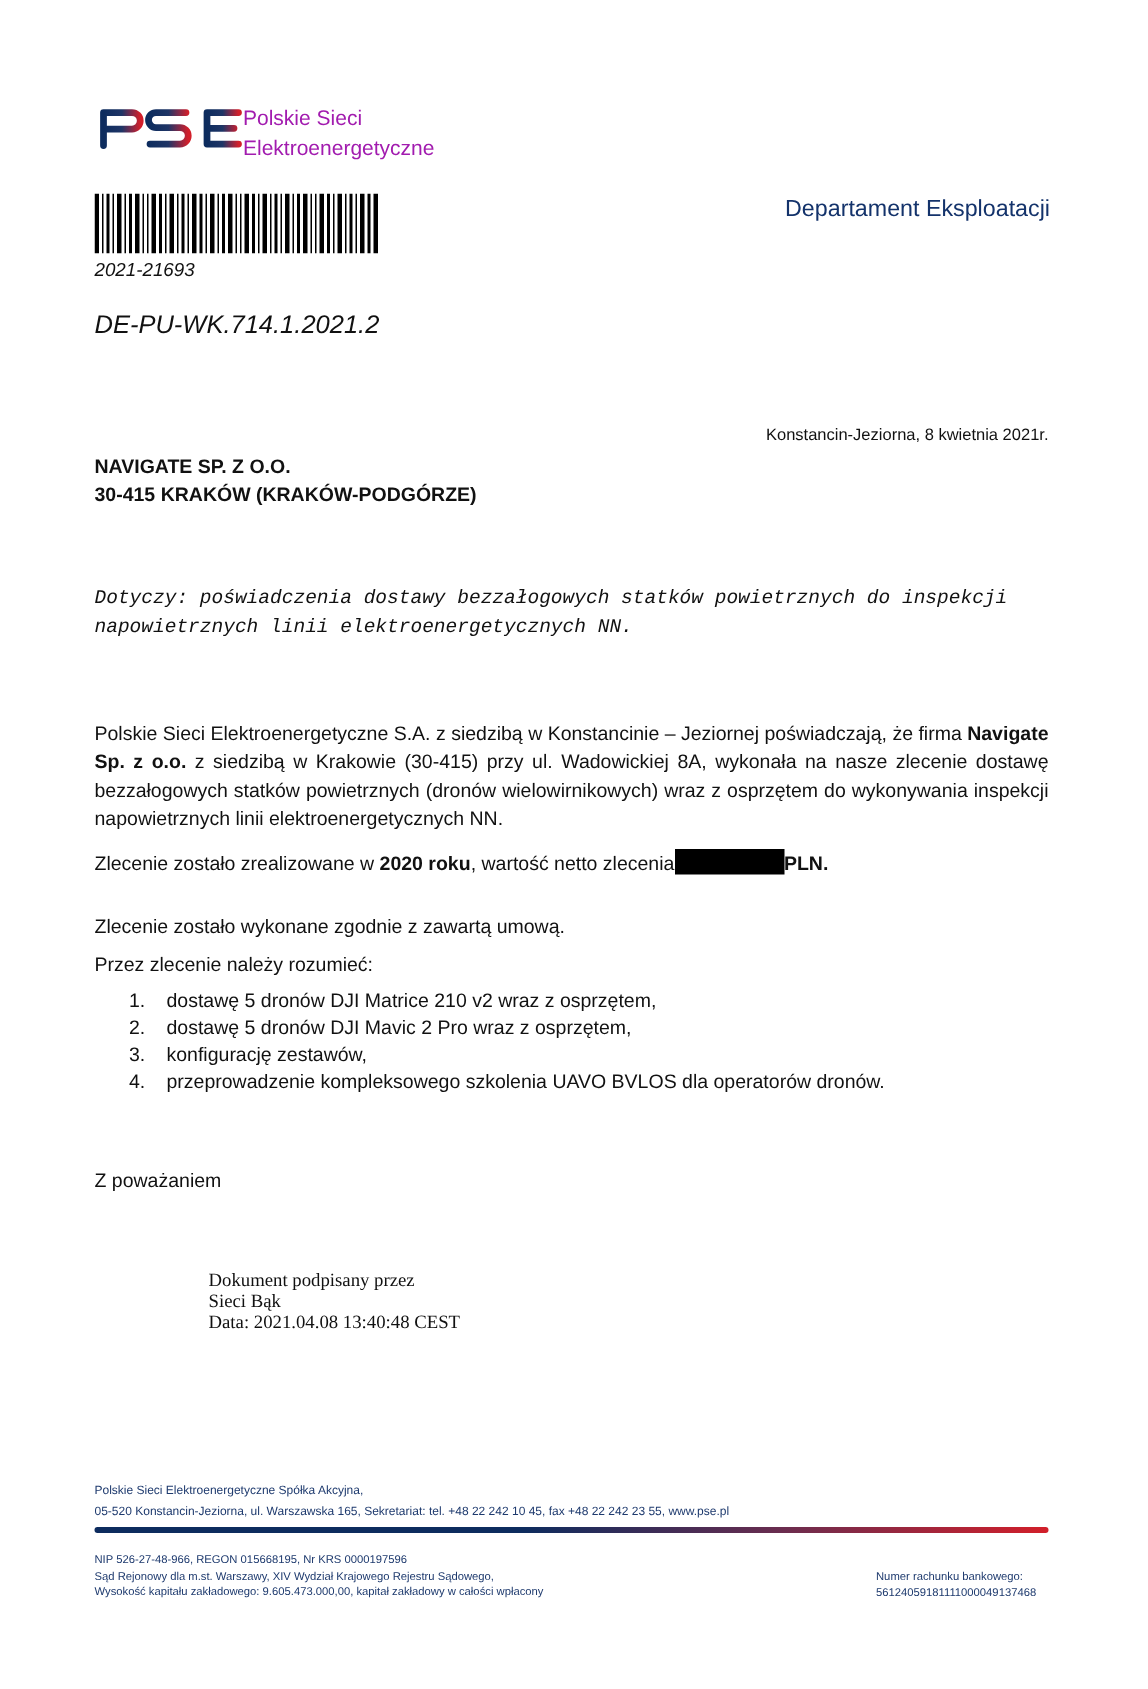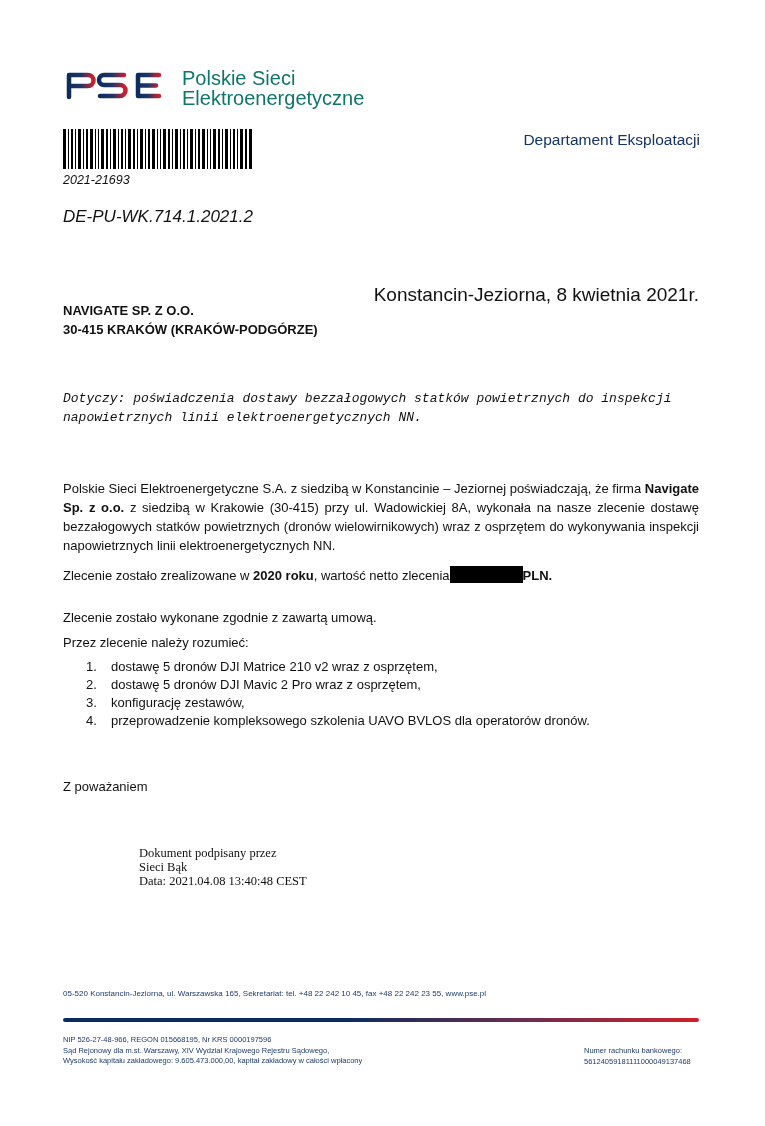--- a/index.html
+++ b/index.html
@@ -1,26 +1,26 @@
 <!DOCTYPE html>
 <html><head>
 <meta charset="utf-8">
 <style>
   html, body { margin: 0; padding: 0; background: #ffffff; }
   body { width: 765px; height: 1126px; position: relative; overflow: hidden;
          font-family: "Liberation Sans", sans-serif; color: #111; }
   .abs { position: absolute; }
   .logo { left: 66px; top: 68px; width: 300px; height: 44px; }
   .logo-mark { position: absolute; left: 0; top: 2px; width: 98px; height: 40px; }
-  .logo-text { position: absolute; left: 116px; top: 0; color: #0f766e; font-size: 20px; line-height: 20px; }
+  .logo-text { position: absolute; left: 96px; top: 0; color: #a21caf; font-size: 14px; line-height: 20px; }
   .dept { right: 65px; top: 87px; color: #14336b; font-size: 15.5px; margin-top: 44px; }
   .barcode { left: 63px; top: 129px; width: 190px; height: 40px; }
   .doc-num { left: 63px; top: 173px; font-size: 12.5px; font-style: italic; }
   .ref { left: 63px; top: 207px; font-size: 17px; font-style: italic; }
-  .place-date { right: 66px; top: 284px; font-size: 19px; }
+  .place-date { right: 66px; top: 284px; font-size: 11px; }
   .addr { left: 63px; top: 301px; font-size: 13px; font-weight: bold; line-height: 19px; }
   .subject { left: 63px; top: 389px; width: 620px; font-size: 13px; font-style: italic; line-height: 19px; font-family: Liberation Mono, monospace; }
   .para { left: 63px; width: 636px; font-size: 13px; line-height: 19px; text-align: justify; }
   .p1 { top: 479px; }
   .p2 { top: 566px; }
   .p3 { top: 608px; }
   .p4 { top: 633px; }
   .redact { display: inline-block; width: 73px; height: 17px; background: #000; vertical-align: -3px; }
   .list { left: 86px; top: 658px; font-size: 13px; line-height: 18px; margin: 0; padding: 0; list-style: none; }
   .list li { display: flex; }
@@ -154,20 +154,21 @@
 
 <div class="abs closing">Z poważaniem</div>
 
 <div class="abs sig">
   <div>Dokument podpisany przez</div>
   <div>Sieci Bąk</div>
   <div>Data: 2021.04.08 13:40:48 CEST</div>
 </div>
 
 <div class="abs footer1">
+  <div>Polskie Sieci Elektroenergetyczne Spółka Akcyjna,</div>
   <div>05-520 Konstancin-Jeziorna, ul. Warszawska 165, Sekretariat: tel. +48 22 242 10 45, fax +48 22 242 23 55, www.pse.pl</div>
 </div>
 
 <div class="abs footer-line"></div>
 
 <div class="abs footer2">
   <div>NIP 526-27-48-966, REGON 015668195, Nr KRS 0000197596</div>
   <div>Sąd Rejonowy dla m.st. Warszawy, XIV Wydział Krajowego Rejestru Sądowego,</div>
   <div>Wysokość kapitału zakładowego: 9.605.473.000,00, kapitał zakładowy w całości wpłacony</div>
 </div>

